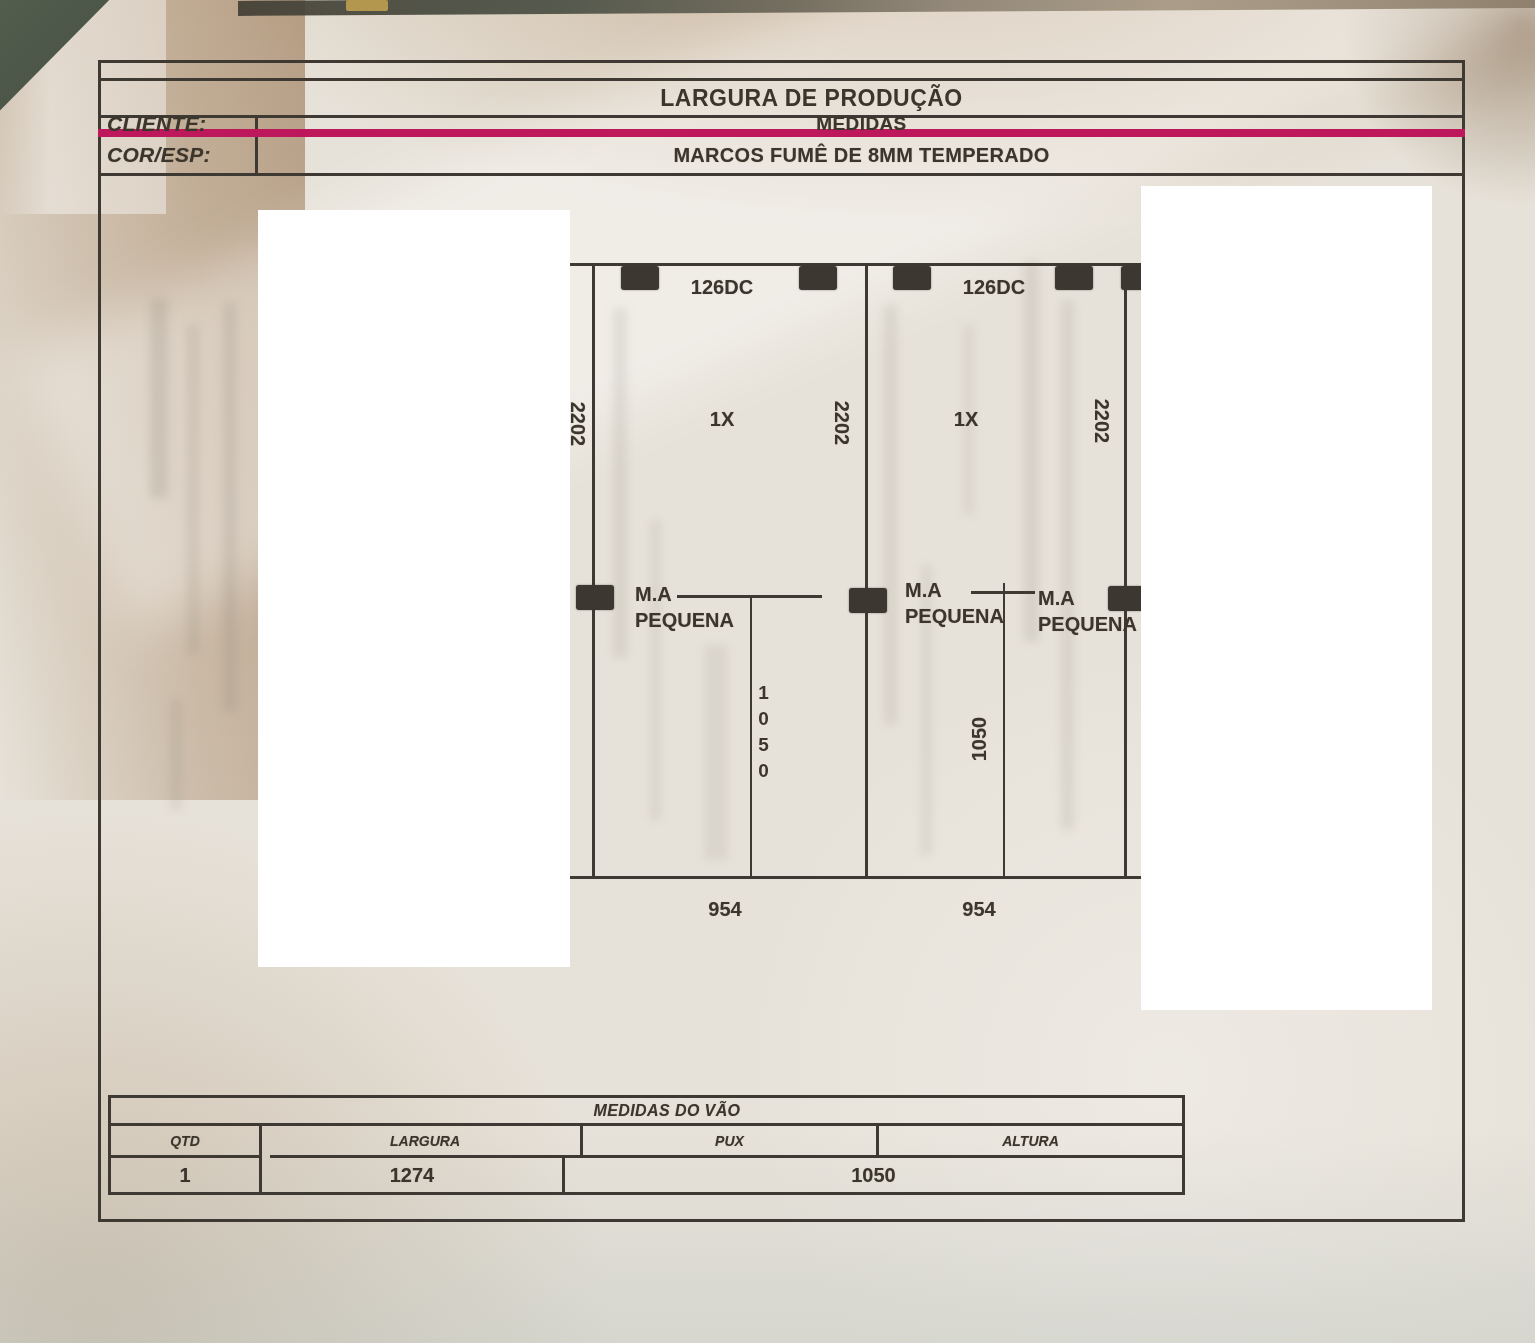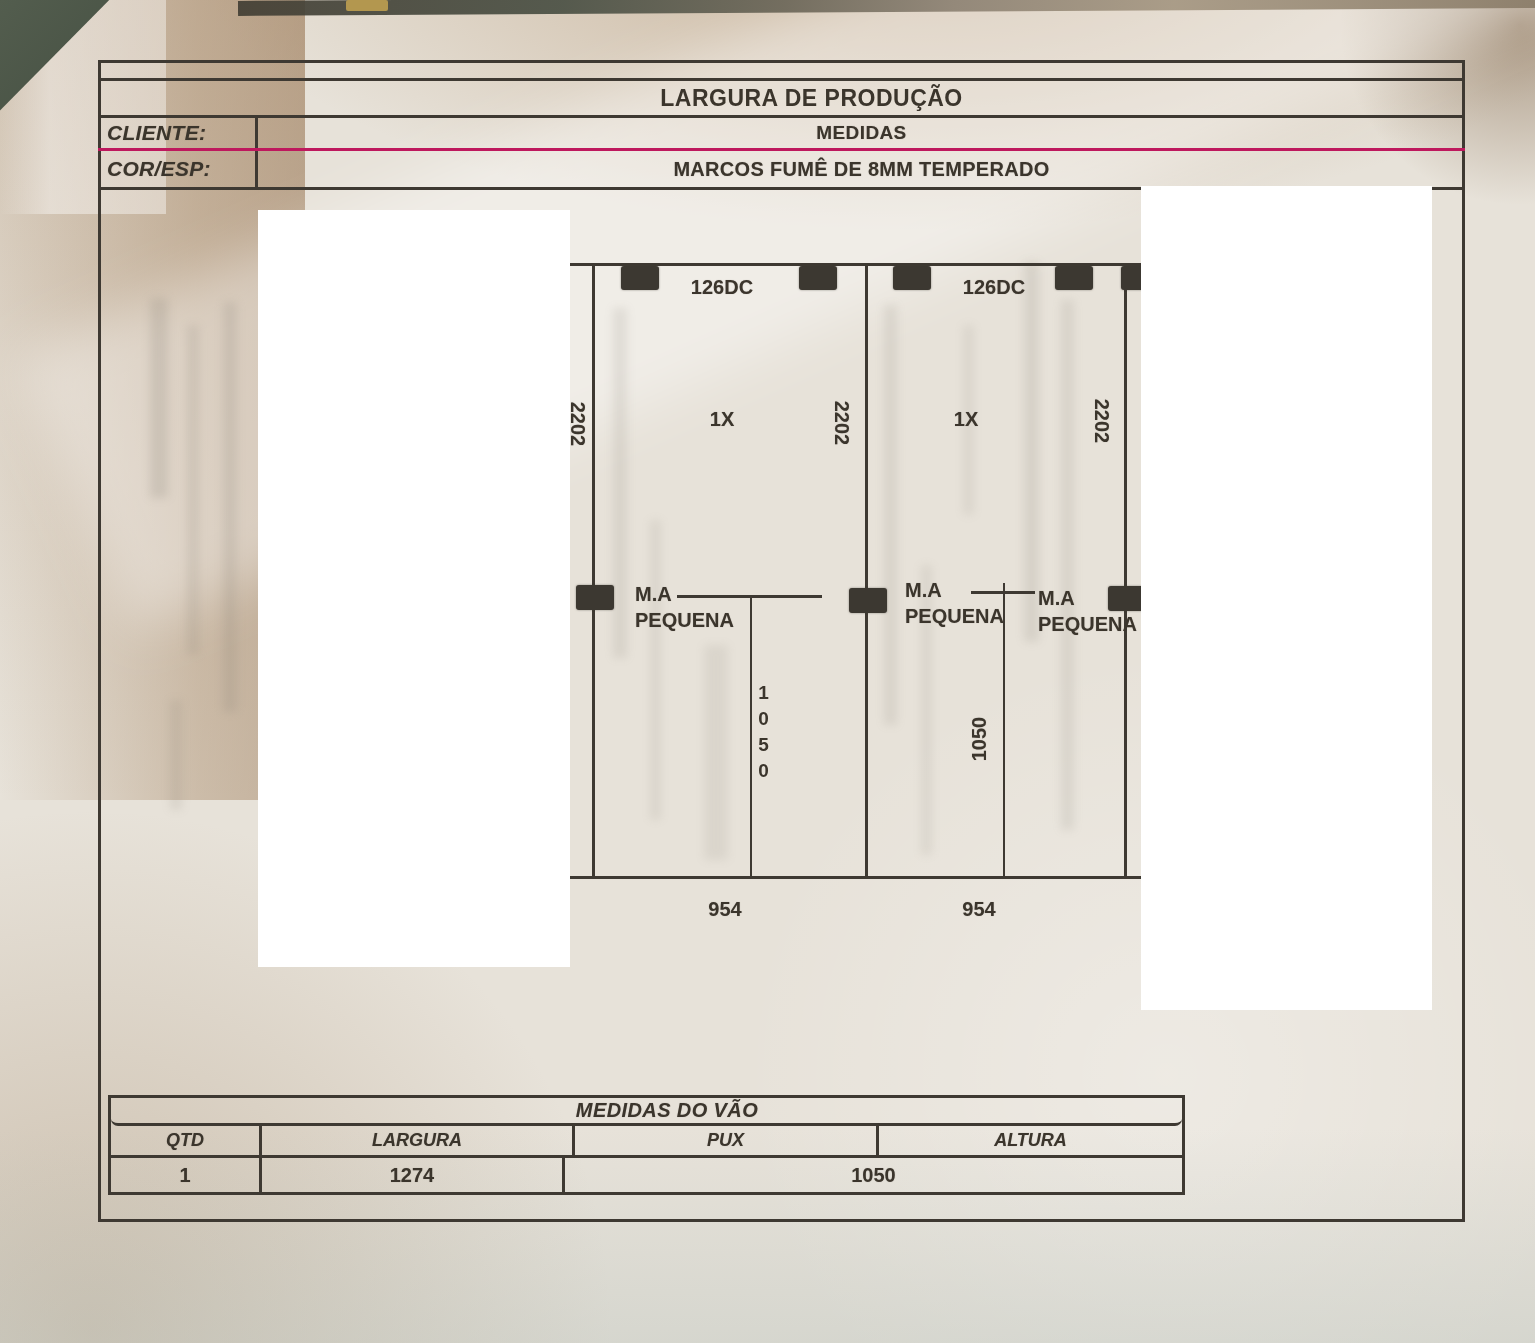--- a/index.html
+++ b/index.html
@@ -30,21 +30,21 @@
   .gold-object{left:346px;top:0;width:42px;height:11px;z-index:13;background:#b3974f;border-radius:2px;}
 
   
   .ink{z-index:30;}
   .page-border{left:98px;top:60px;width:1367px;height:1162px;border:3px solid #3e3932;box-sizing:border-box;}
 
   .hdr{left:98px;top:78px;width:1367px;box-sizing:border-box;border-top:3px solid #3e3932;border-bottom:3px solid #3e3932;}
   .hdr-row{display:flex;box-sizing:border-box;}
   .hdr-title{height:37px;border-bottom:3px solid #3e3932;align-items:center;justify-content:center;
       font-size:23px;font-weight:bold;letter-spacing:.5px;padding-left:60px;}
-  .hdr-mid{height:33px;border-bottom:3px solid #be185d;}
+  .hdr-mid{height:19px;border-bottom:8px solid #be185d;}
   .hdr-bot{height:36px;}
   .hdr-label{width:160px;box-sizing:border-box;border-right:3px solid #3e3932;display:flex;align-items:center;
       padding-left:9px;font-size:21px;font-weight:bold;font-style:italic;letter-spacing:.3px;}
   .hdr-value{flex:1;display:flex;align-items:center;justify-content:center;font-weight:bold;}
   .v-marcos{font-size:19px;letter-spacing:.4px;}
   .v-vidro{font-size:20px;letter-spacing:.3px;}
   .hdr-row div{text-shadow:0 0 1px rgba(62,57,50,.35);}
 
   .line{background:#3e3932;}
   .clamp{background:#3c3831;border-radius:3px;box-shadow:0 0 2px rgba(60,56,49,.6);}
@@ -55,27 +55,27 @@
   .stacked{font-size:19px;font-weight:bold;line-height:26px;word-break:break-all;text-align:center;}
 
   .ghost{position:absolute;background:#837d72;filter:blur(5px);z-index:20;}
 
   
   .whitebox{position:absolute;background:#ffffff;z-index:40;}
 
   
   .mtable{left:108px;top:1095px;width:1077px;box-sizing:border-box;border:3px solid #3e3932;}
   .mt-title{height:28px;display:flex;align-items:center;justify-content:center;border-bottom:3px solid #3e3932;
-      font-size:20px;font-weight:bold;font-style:italic;letter-spacing:.4px;padding-left:41px;box-sizing:border-box;border-radius:7px;}
+      font-size:16px;font-weight:bold;font-style:italic;letter-spacing:.4px;padding-left:41px;box-sizing:border-box;}
   .mt-row{display:flex;box-sizing:border-box;}
   .mt-cell{box-sizing:border-box;display:flex;align-items:center;justify-content:center;border-right:3px solid #3e3932;}
   .mt-cell:last-child{border-right:none;}
-  .mt-head .mt-cell{height:32px;font-size:18px;font-weight:bold;font-style:italic;border-bottom:3px solid #3e3932;}
+  .mt-head .mt-cell{height:32px;font-size:14px;font-weight:bold;font-style:italic;border-bottom:3px solid #3e3932;}
   .mt-vals .mt-cell{height:34px;font-size:20px;font-weight:bold;}
-  .c0{width:151px;}.c1{width:313px;}.c2{width:303px;}.c3{flex:1;}
+  .c0{width:151px;}.c1{width:313px;margin-left:8px;}.c2{width:303px;}.c3{flex:1;}
   .mtable div{text-shadow:0 0 1px rgba(62,57,50,.3);}
 </style>
 </head>
 <body>
 
 <div class="scene">
 
   <div class="bg-layer shade-top-warm"></div>
   <div class="bg-layer shade-right-warm abs"></div>
   <div class="bg-layer shade-corner-tr"></div>

